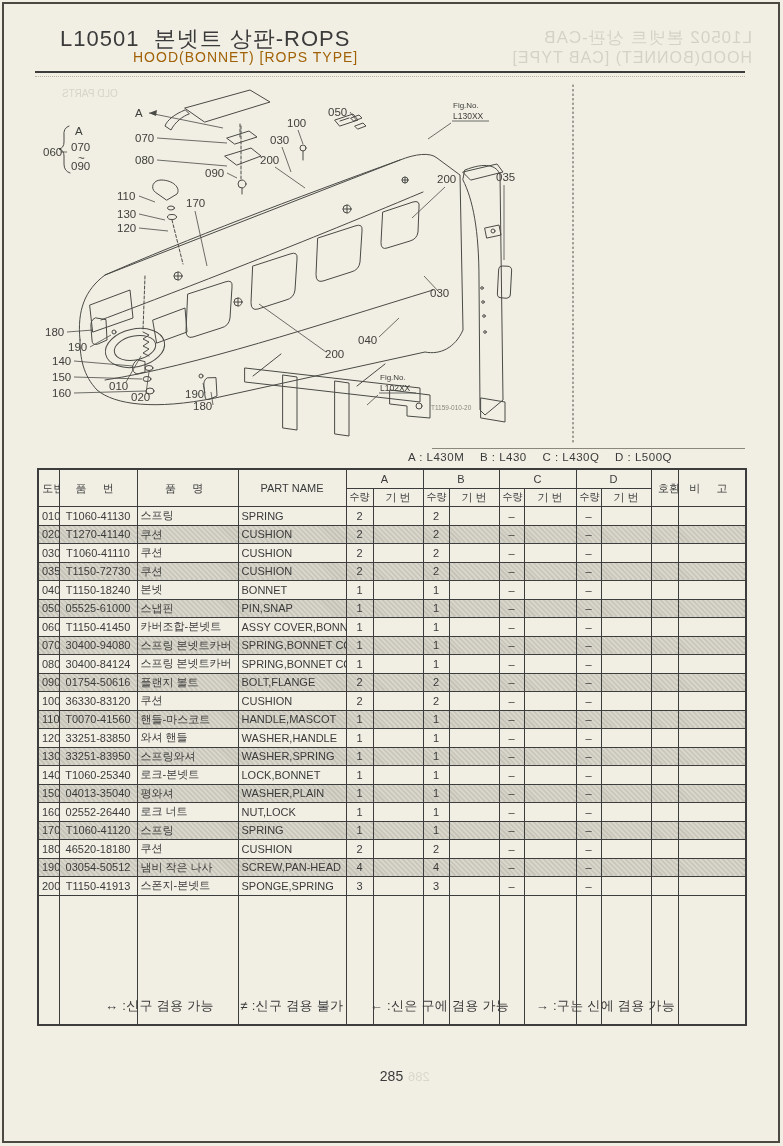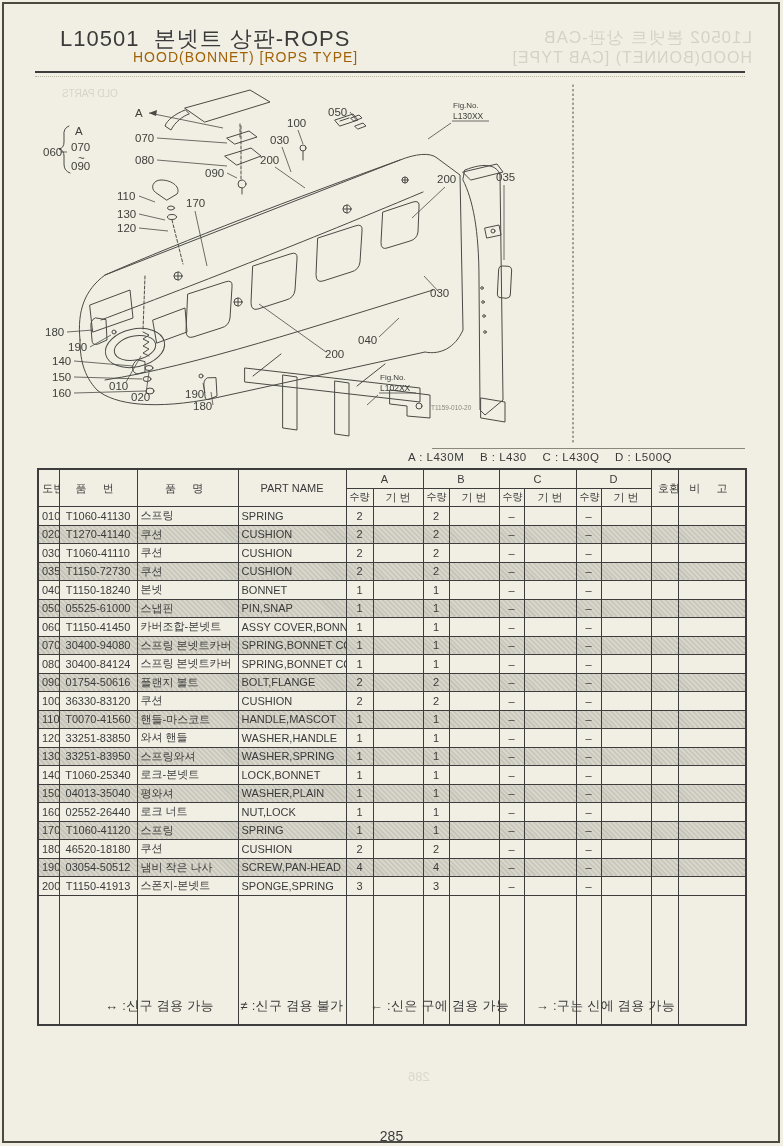--- a/index.html
+++ b/index.html
@@ -31,21 +31,21 @@
   table.parts thead th{text-align:center;font-size:11px;}
   .vert{display:inline-block;width:13px;word-break:break-all;line-height:1.1;font-size:11px;}
   .sp{letter-spacing:.6em;margin-right:-.6em;}
   td.c{text-align:center;}
   td.l{text-align:left;}
   tr.shade td{background:#dbd9cd;
       background-image:repeating-linear-gradient(45deg,rgba(110,108,98,.22) 0 1.5px,rgba(110,108,98,0) 1.5px 3.5px);}
   tr.filler td{height:128px;}
   
   .legend{position:absolute;left:35px;top:997px;width:710px;text-align:center;font-size:13px;letter-spacing:.3px;}
-  .pageno{position:absolute;left:0;top:1128px;width:783px;text-align:center;font-size:14px;}
+  .pageno{position:absolute;left:0;top:1068px;width:783px;text-align:center;font-size:14px;}
   .pageno-bleed{position:absolute;left:408px;top:1069px;transform:scaleX(-1);font-size:13px;color:#a5a292;opacity:.3;}
 </style>
 </head>
 <body>
 
 <div class="frame"></div>
 
 <div class="bleed" style="left:452px;top:26px;width:300px;">
   <div class="b1">L10502 본넷트 상판-CAB</div>
   <div class="b2">HOOD(BONNET) [CAB TYPE]</div>

